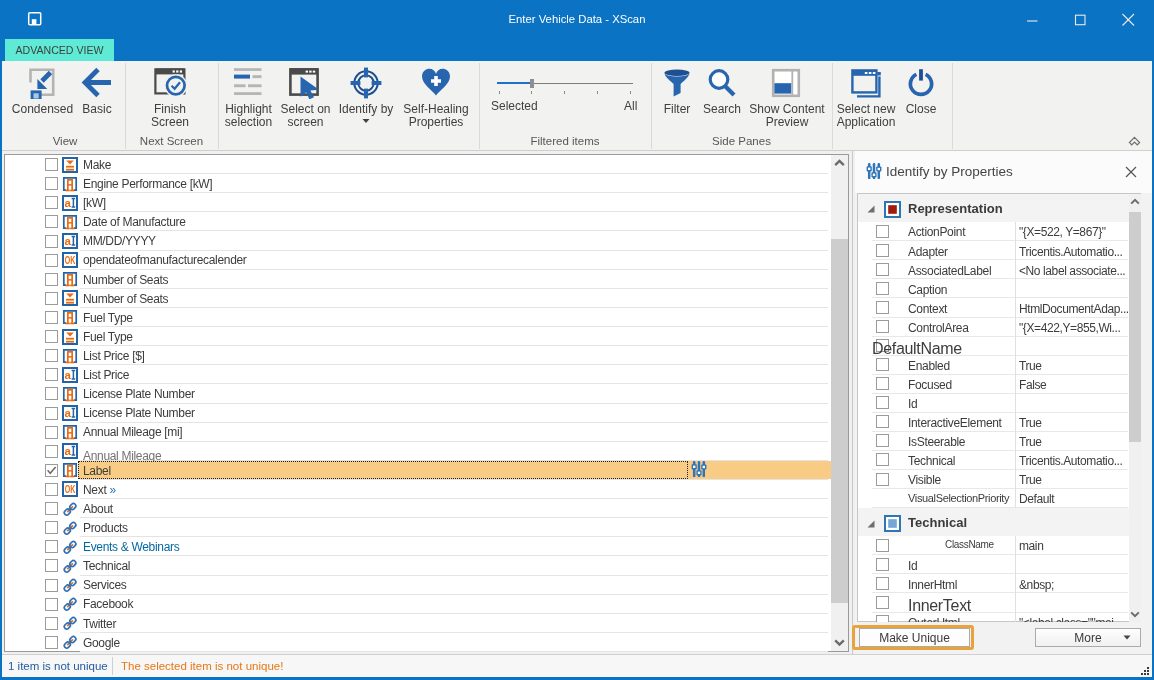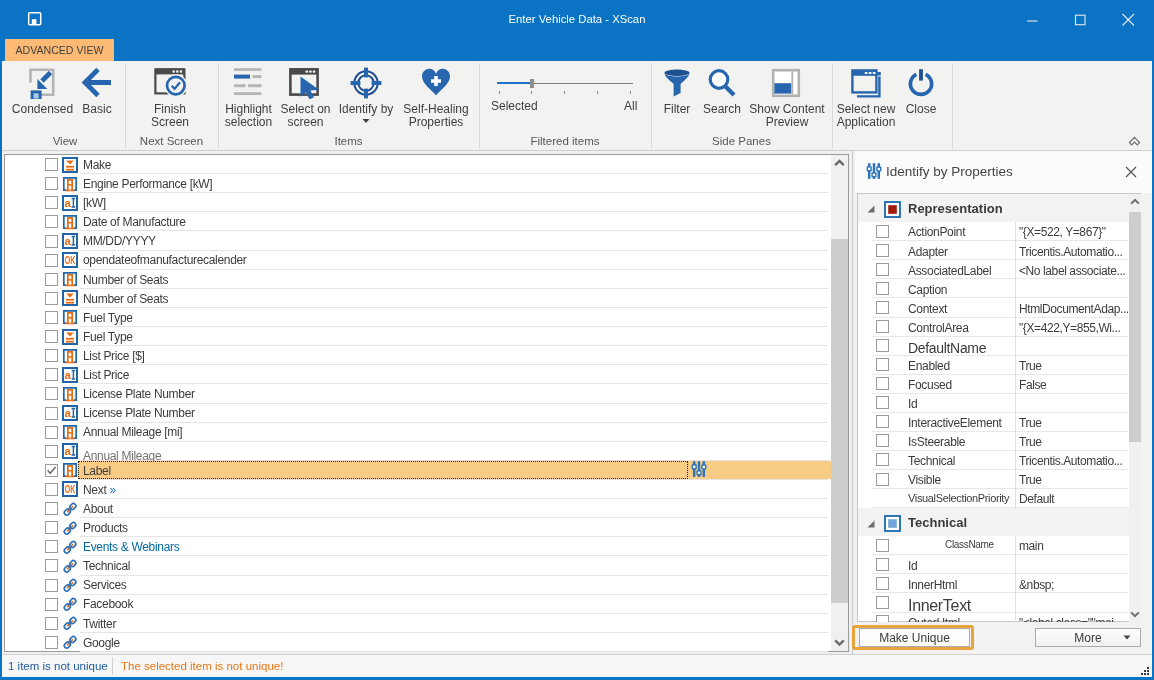--- a/index.html
+++ b/index.html
@@ -2,21 +2,21 @@
 <html><head>
 <meta charset="utf-8">
 <style>
   * { margin:0; padding:0; box-sizing:border-box; }
   html,body { width:1154px; height:680px; overflow:hidden; }
   body { font-family:"Liberation Sans", sans-serif; position:relative; background:#f0f0f0; }
   .abs { position:absolute; }
   
   #titlebar { left:0; top:0; width:1154px; height:39px; background:#0a73c4; }
   #tabrow { left:0; top:39px; width:1154px; height:22px; background:#0a73c4; }
-  #tab { left:5px; top:39px; width:109px; height:22px; background:#fdba74; color:#3f3f3f;
+  #tab { left:5px; top:39px; width:109px; height:22px; background:#5eead4; color:#3f3f3f;
          font-size:10.6px; line-height:23px; text-align:center; }
   #title { left:0; top:0; width:1154px; height:39px; color:#ffffff; font-size:11.3px;
            line-height:39px; text-align:center; }
   
   #ribbon { left:0; top:61px; width:1154px; height:90px; background:#f2f2f1;
             border-bottom:1px solid #cfcfcf; }
   .vsep { top:2px; width:1px; height:86px; background:#dadada; }
   .grouplabel { top:74px; height:14px; font-size:11.5px; color:#575757; text-align:center; }
   .rbtn-label { font-size:12px; color:#404040; text-align:center; line-height:13px; }
   
@@ -56,21 +56,20 @@
 
 <div class="abs" id="ribbon">
   <div class="abs vsep" style="left:125px"></div>
   <div class="abs vsep" style="left:218px"></div>
   <div class="abs vsep" style="left:479px"></div>
   <div class="abs vsep" style="left:651px"></div>
   <div class="abs vsep" style="left:832px"></div>
   <div class="abs vsep" style="left:952px"></div>
   <div class="abs grouplabel" style="left:5px;width:120px">View</div>
   <div class="abs grouplabel" style="left:125px;width:93px">Next Screen</div>
-  <div class="abs grouplabel" style="left:218px;width:261px">Items</div>
   <div class="abs grouplabel" style="left:479px;width:172px">Filtered items</div>
   <div class="abs grouplabel" style="left:651px;width:181px">Side Panes</div>
 
   <svg class="abs" style="left:1128px;top:75px" width="13" height="11" viewBox="0 0 13 11">
     <path d="M6.5 1.4 L11.6 6.5 L9.3 8.8 L6.5 6 L3.7 8.8 L1.4 6.5 Z" fill="#f0f0f0" stroke="#6e6e6e" stroke-width="1.2" stroke-linejoin="miter"></path>
   </svg>
 
   <svg class="abs" style="left:26px;top:6px" width="32" height="32" viewBox="0 0 32 32">
     <path d="M4.5 15.5 V2.8 H27.2 V27.8 H13.5" fill="none" stroke="#b4b4b4" stroke-width="2.6"></path>
     <path d="M24.5 5.5 L16 14" stroke="#2766ae" stroke-width="4.8" fill="none"></path>
@@ -619,21 +618,21 @@
 <div class="abs" style="left:872.0px;top:316.55px;width:256px;height:1px;background:#e8e8e8"></div>
 <svg class="abs" style="left:876.0px;top:319.9px" width="13" height="13" viewBox="0 0 13 13">
     <rect x="0.5" y="0.5" width="12" height="12" fill="#fff" stroke="#9b9b9b"></rect>
   </svg>
 <div class="abs" style="left:908.0px;top:320.7px;font-size:12px;letter-spacing:-0.32px;color:#3c3c3c;white-space:nowrap">ControlArea</div>
 <div class="abs" style="left:1019.0px;top:320.7px;width:110px;font-size:12px;color:#3c3c3c;white-space:nowrap;overflow:hidden;letter-spacing:-0.4px">"{X=422,Y=855,Wi...</div>
 <div class="abs" style="left:872.0px;top:335.62px;width:256px;height:1px;background:#e8e8e8"></div>
 <svg class="abs" style="left:876.0px;top:339.0px" width="13" height="13" viewBox="0 0 13 13">
     <rect x="0.5" y="0.5" width="12" height="12" fill="#fff" stroke="#9b9b9b"></rect>
   </svg>
-<div class="abs" style="left:908.0px;top:339.8px;font-size:14px;letter-spacing:-0.32px;color:#3c3c3c;white-space:nowrap">DefaultName</div>
+<div class="abs" style="left:872px;top:339.8px;font-size:16px;letter-spacing:-0.32px;color:#3c3c3c;white-space:nowrap">DefaultName</div>
 <div class="abs" style="left:872.0px;top:354.69px;width:256px;height:1px;background:#e8e8e8"></div>
 <svg class="abs" style="left:876.0px;top:358.1px" width="13" height="13" viewBox="0 0 13 13">
     <rect x="0.5" y="0.5" width="12" height="12" fill="#fff" stroke="#9b9b9b"></rect>
   </svg>
 <div class="abs" style="left:908.0px;top:358.9px;font-size:12px;letter-spacing:-0.32px;color:#3c3c3c;white-space:nowrap">Enabled</div>
 <div class="abs" style="left:1019.0px;top:358.9px;width:110px;font-size:12px;color:#3c3c3c;white-space:nowrap;overflow:hidden;letter-spacing:-0.4px">True</div>
 <div class="abs" style="left:872.0px;top:373.76px;width:256px;height:1px;background:#e8e8e8"></div>
 <svg class="abs" style="left:876.0px;top:377.2px" width="13" height="13" viewBox="0 0 13 13">
     <rect x="0.5" y="0.5" width="12" height="12" fill="#fff" stroke="#9b9b9b"></rect>
   </svg>

